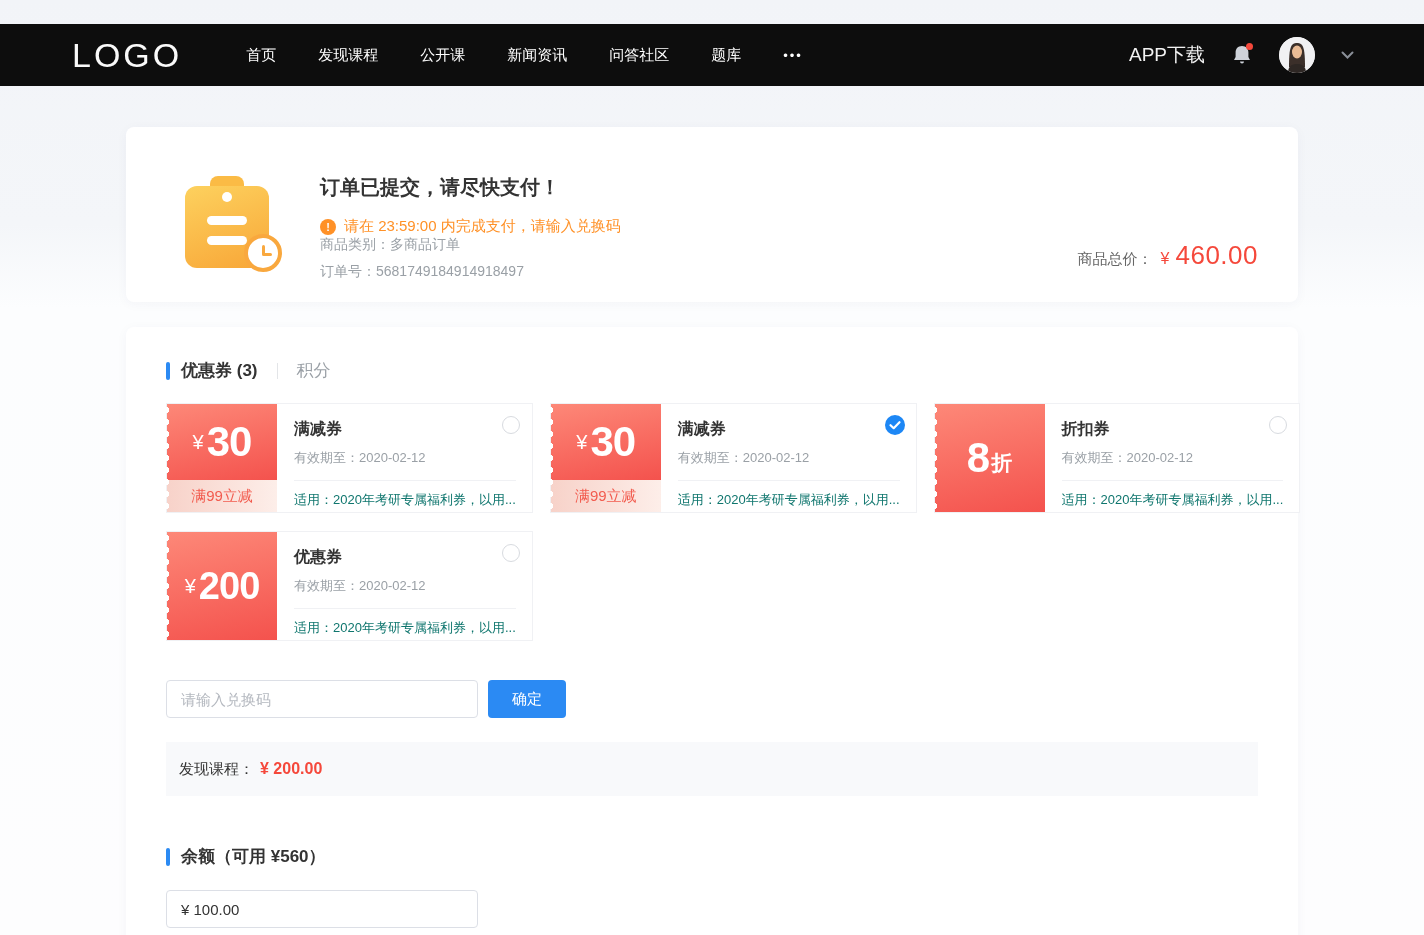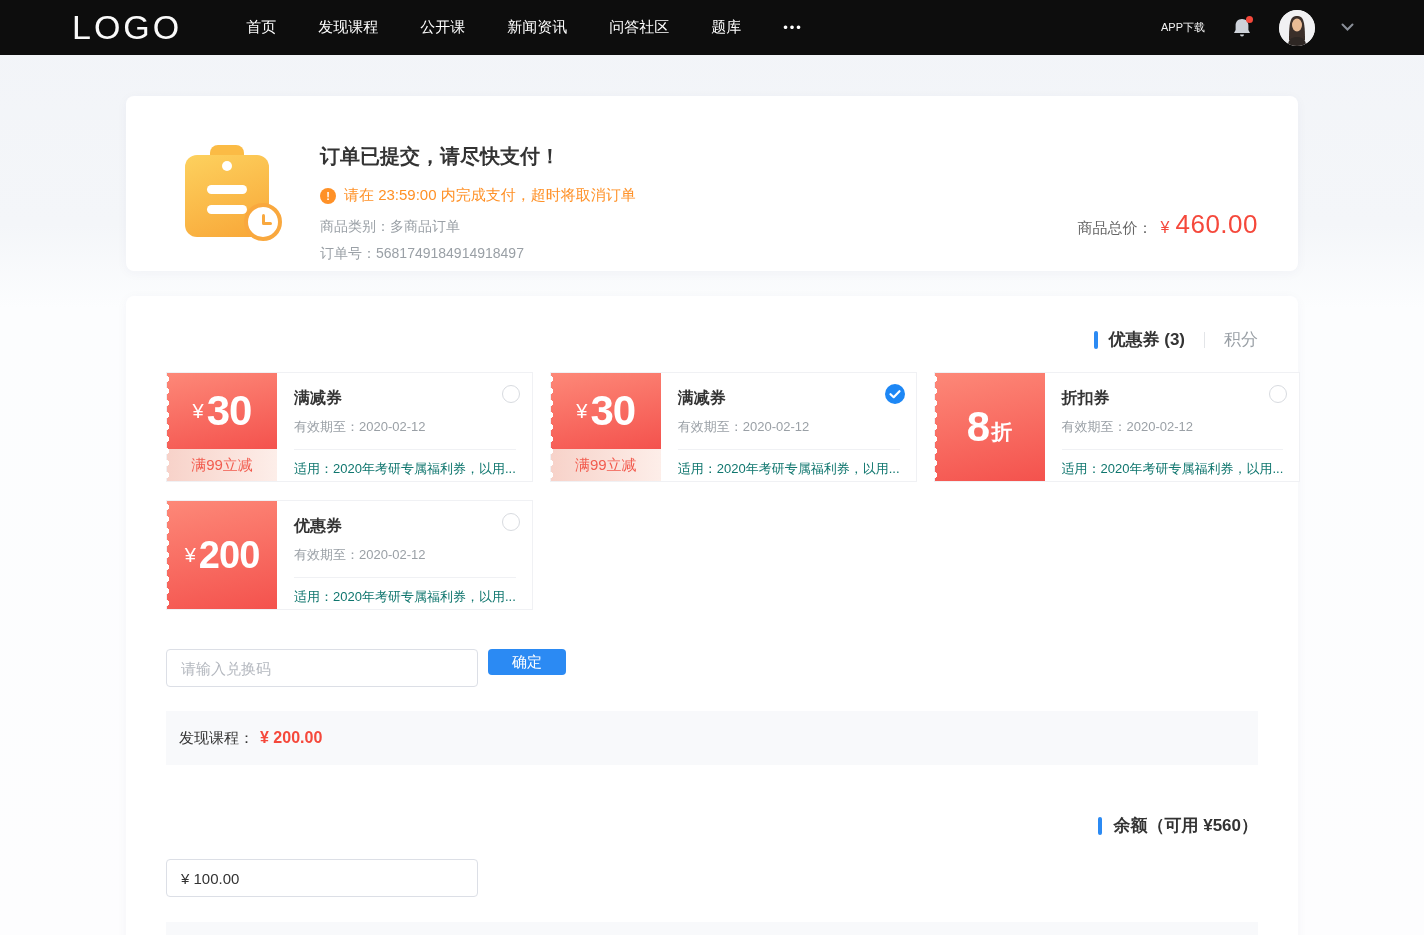--- a/index.html
+++ b/index.html
@@ -4,29 +4,30 @@
 <style>
   * { margin:0; padding:0; box-sizing:border-box; }
   html,body { width:1424px; height:935px; overflow:hidden; }
   body {
     font-family:"Liberation Sans","DejaVu Sans",sans-serif;
     background:linear-gradient(180deg,#f2f4f8 0%,#f4f6f9 24%,#fcfdfe 33%,#fdfdfe 100%);
     color:#333;
   }
   
   .nav {
-    height:55px; background:#0d0d0d; display:flex; align-items:center;
+    height:62px; background:#0d0d0d; display:flex; align-items:center;
     padding:0 70px 0 72px;
+    margin-top:24px;
   }
   .logo { font-size:34px; font-weight:200; letter-spacing:3px; color:#fafafa; margin-right:64px; cursor:pointer; }
   .nav-items { display:flex; align-items:center; gap:42px; }
   .nav-item { color:#ffffff; font-size:15px; cursor:pointer; white-space:nowrap; }
   .nav-more { color:#ffffff; font-size:13px; letter-spacing:2px; cursor:pointer; }
   .nav-right { margin-left:auto; display:flex; align-items:center; gap:26px; }
-  .app-dl { color:#f2f2f2; font-size:11px; cursor:pointer;text-align:center; }
+  .app-dl { color:#f2f2f2; font-size:19px; cursor:pointer;text-align:center; }
   .bell-wrap { position:relative; width:22px; height:24px; cursor:pointer; display:flex; align-items:center; justify-content:center; }
   .bell-dot { position:absolute; top:0; right:0; width:7px; height:7px; border-radius:50%; background:#f5483b; }
   .avatar { width:36px; height:36px; border-radius:50%; overflow:hidden; background:#ececee; cursor:pointer; flex:none; }
   .chevron { display:flex; align-items:center; cursor:pointer; }
 
   
   .container { width:1172px; margin:0 auto; }
 
   
   .order-card {
@@ -47,35 +48,35 @@
     background:#fff; border:4px solid #f9a83e; }
   .clock-h { position:absolute; left:14px; top:7px; width:3px; height:10px; border-radius:2px; background:#f9a83e; }
   .clock-m { position:absolute; left:14px; top:15px; width:10px; height:3px; border-radius:2px; background:#f9a83e; }
 
   .order-info { margin-left:44px; padding-top:2px; }
   .order-title { font-size:20px; font-weight:bold; color:#333;font-family:Liberation Mono, monospace; }
   .order-warning { display:flex; align-items:center; margin-top:16px; }
   .warn-icon { width:16px; height:16px; border-radius:50%; background:#ff9127; color:#fff; font-size:11px;
     font-weight:bold; display:flex; align-items:center; justify-content:center; flex:none; }
   .warn-text { color:#ff9127; font-size:15px; margin-left:8px; }
-  .order-meta { margin-top:13px; font-size:14px; color:#9aa0a6; }
+  .order-meta { font-size:14px; color:#9aa0a6; }
   .order-meta + .order-meta { margin-top:9px; }
 
   .order-total { position:absolute; right:40px; top:113px; display:flex; align-items:baseline; }
   .total-label { font-size:15px; color:#666; }
   .total-cur { font-size:16px; color:#f5483b; margin-left:8px; }
   .total-val { font-size:26px; color:#f5483b; margin-left:6px; letter-spacing:0.5px; }
 
   
   .main-card {
     margin-top:25px; background:#fff; border-radius:8px 8px 0 0;
     padding:32px 40px; height:700px;
     box-shadow:0 2px 12px rgba(40,60,90,0.04);
   }
-  .sec-header { display:flex; align-items:center;justify-content:flex-end; }
+  .sec-header { display:flex; align-items:center; }
   .sec-bar { width:4px; height:18px; border-radius:2px; background:#2b8af3; }
   .sec-title { font-size:17px; font-weight:bold; color:#333; margin-left:11px; }
   .sec-sep { width:1px; height:16px; background:#e3e5e8; margin:0 19px; }
   .sec-tab { font-size:17px; color:#9aa0a6; cursor:pointer; }
 
   
   .coupon-grid { margin-top:21px; display:grid; grid-template-columns:repeat(3,1fr); gap:18px 17px; }
   .coupon { position:relative; display:flex; height:110px; background:#fff; border:1px solid #f0f1f4; cursor:pointer; }
   .c-left { width:110px; flex:none; position:relative; display:flex; flex-direction:column; }
   .c-block { flex:1; display:flex; align-items:center; justify-content:center; color:#fff;
@@ -96,21 +97,21 @@
   .c-scope { font-size:13px; color:#0f766e; margin-top:10px; white-space:nowrap; overflow:hidden; }
   .c-radio { position:absolute; top:12px; right:12px; width:18px; height:18px;
     border:1px solid #d8dbe0; border-radius:50%; background:#fff; }
   .c-check { position:absolute; top:11px; right:11px; width:20px; height:20px; }
 
   
   .redeem-row { margin-top:39px; display:flex; }
   .redeem-input { width:312px; height:38px; border:1px solid #dcdfe6; border-radius:4px;
     padding:0 14px; font-size:15px; color:#333; outline:none; font-family:inherit; }
   .redeem-input::placeholder { color:#b4b8bf; }
-  .confirm-btn { width:78px; height:26px; margin-left:10px; background:#2b8af3; color:#fff;
+  .confirm-btn { width:78px; height:38px; margin-left:10px; background:#2b8af3; color:#fff;
     border:none; border-radius:4px; font-size:15px; cursor:pointer; font-family:inherit; }
 
   
   .discount-bar { margin-top:24px; height:54px; background:#f8f9fb; display:flex; align-items:center; padding:0 13px; }
   .discount-label { font-size:15px; color:#333; }
   .discount-val { font-size:16px; font-weight:bold; color:#f5483b; margin-left:6px; }
 
   
   .balance-header { margin-top:49px; }
   .balance-input { margin-top:22px; width:312px; height:38px; border:1px solid #dcdfe6; border-radius:4px;
@@ -167,21 +168,21 @@
       <div class="clip-bar b2"></div>
       <div class="clip-clock">
           <div class="clock-h"></div>
           <div class="clock-m"></div>
         </div>
     </div>
     <div class="order-info">
       <div class="order-title">订单已提交，请尽快支付！</div>
       <div class="order-warning">
         <span class="warn-icon">!</span>
-        <span class="warn-text">请在 23:59:00 内完成支付，超时将取消订单</span>
+        <span class="warn-text">请在 23:59:00 内完成支付，请输入兑换码</span>
       </div>
       <div class="order-meta">
         <span>商品类别：</span><span>多商品订单</span>
       </div>
       <div class="order-meta">
         <span>订单号：</span><span>5681749184914918497</span>
       </div>
     </div>
     <div class="order-total">
       <span class="total-label">商品总价：</span>

